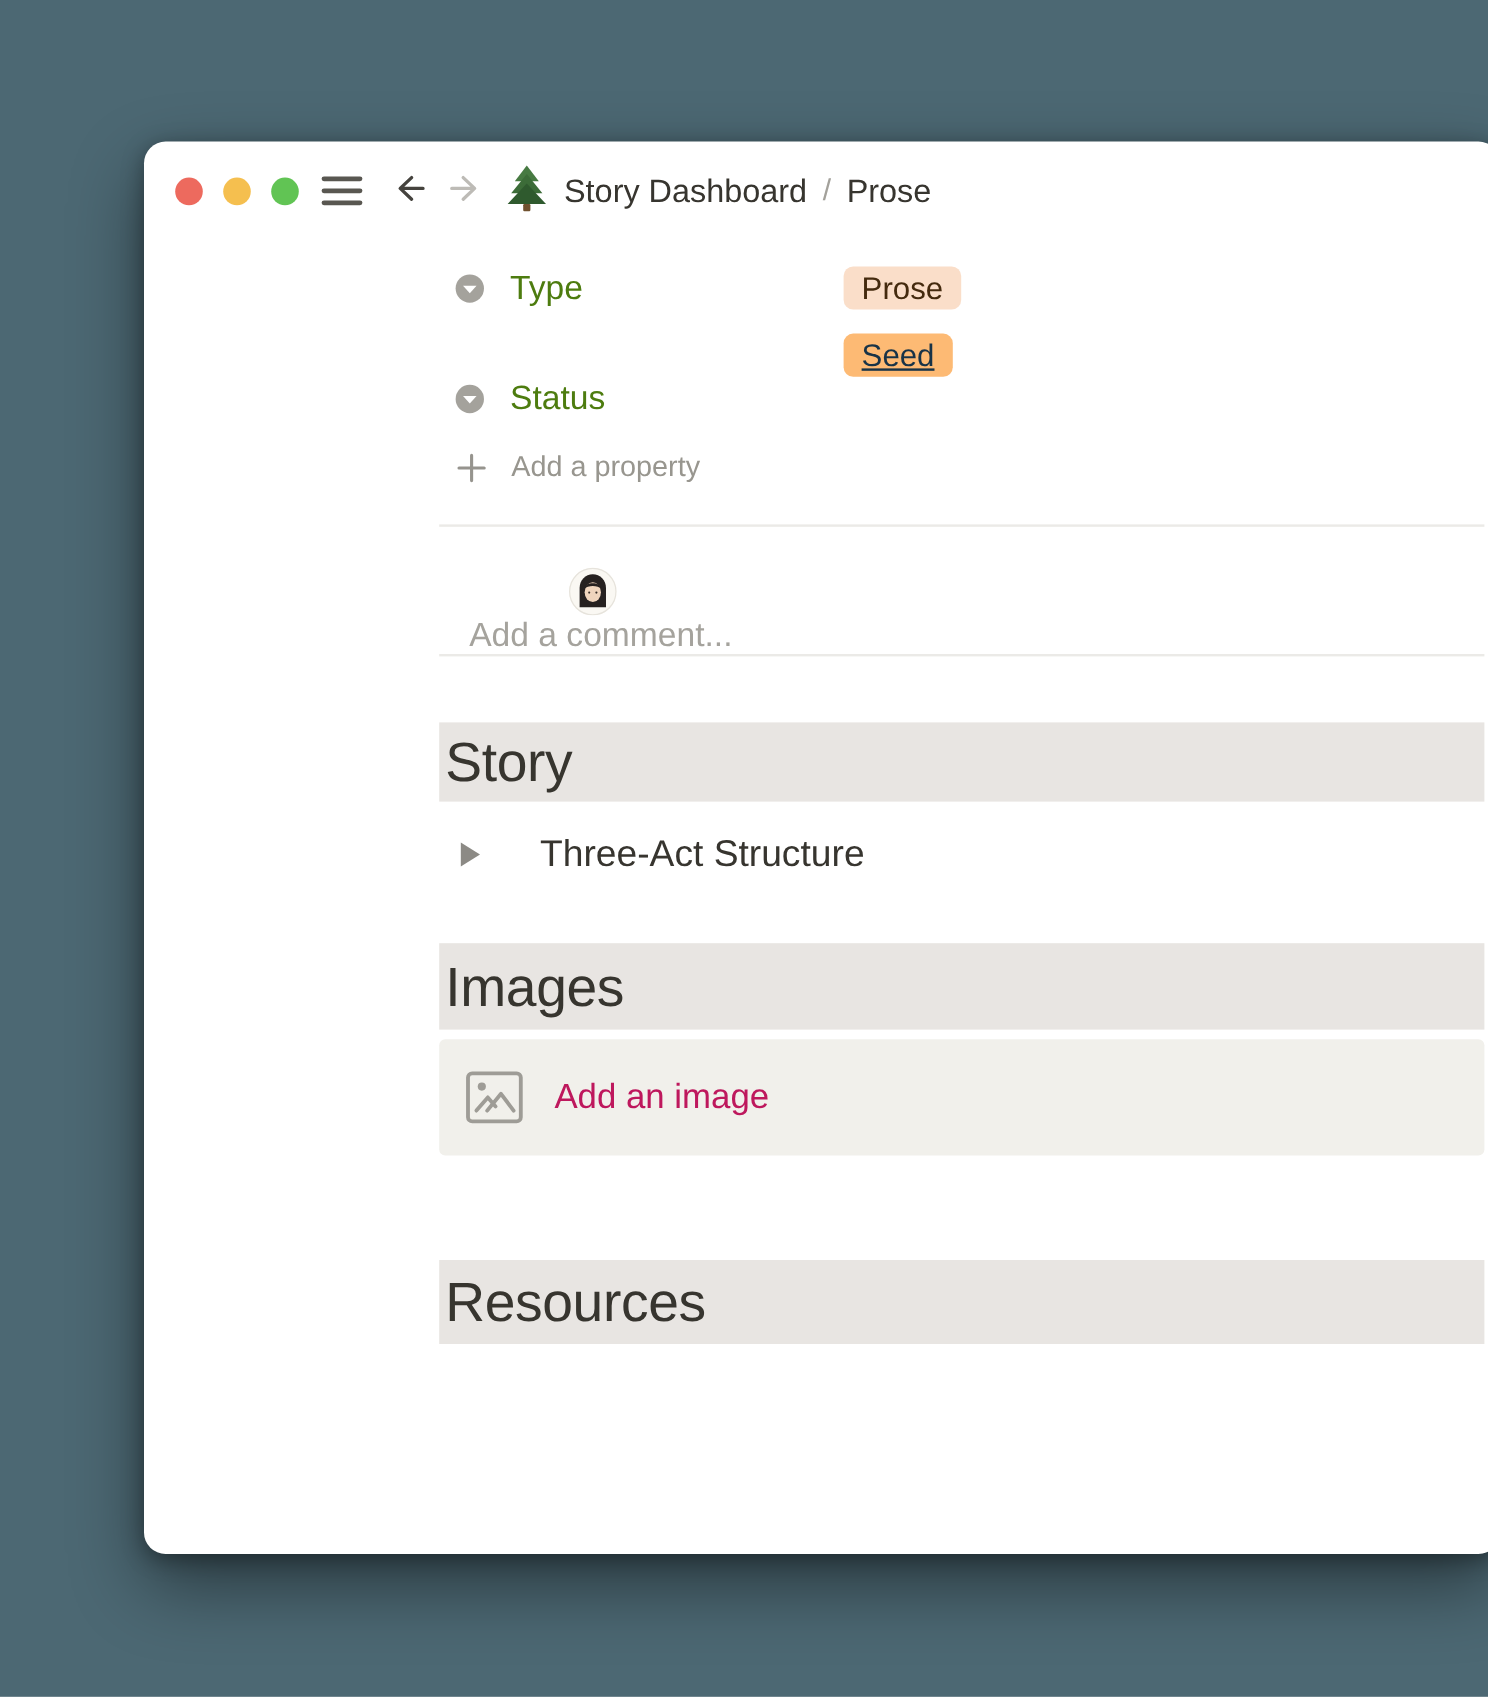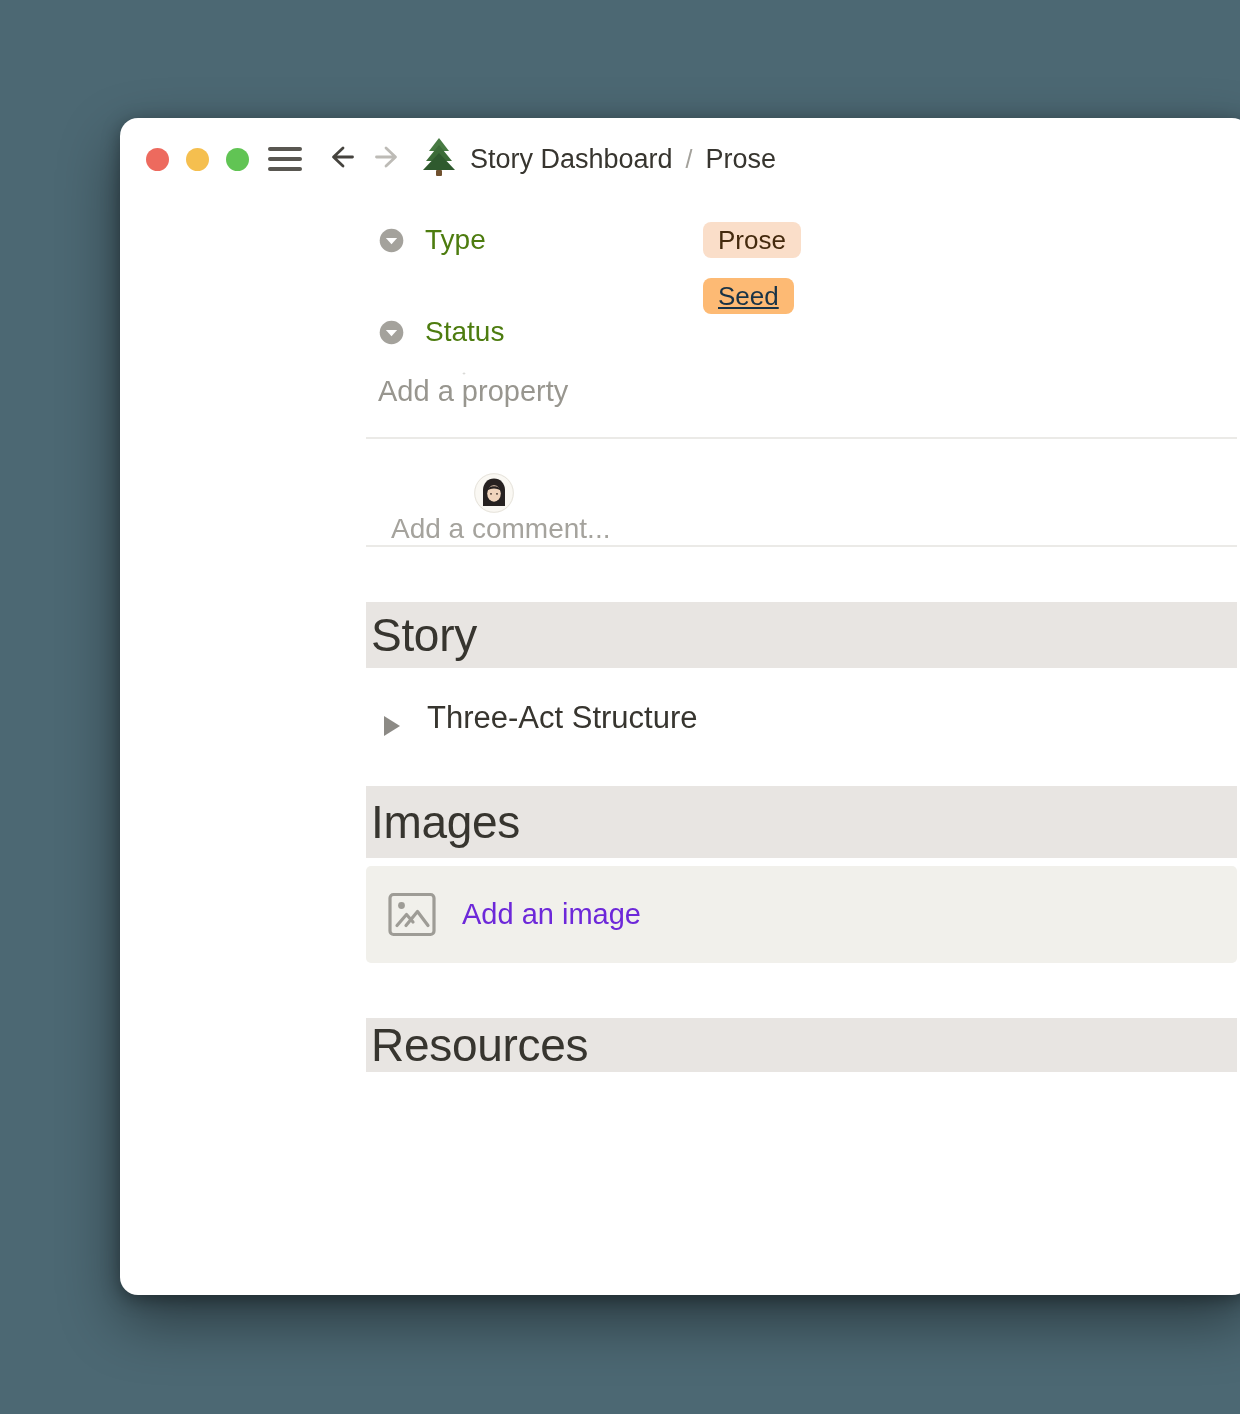--- a/index.html
+++ b/index.html
@@ -27,50 +27,50 @@
   .prop-row{position:absolute;left:258px;display:flex;align-items:center;height:36px;cursor:pointer;}
   #prop-type{top:104px;}
   #prop-status{top:178px;margin-top:18px;}
   .prop-icon svg{width:27px;height:27px;display:block;}
   .prop-label{margin-left:20px;font-size:28px;color:#4d7c0f;}
   .prop-tag{position:absolute;left:583px;height:36px;line-height:37px;padding:0 15px;border-radius:8px;
             font-size:26px;cursor:pointer;}
   #tag-type{top:104px;background:#FADEC9;color:#442A0E;}
   #tag-status{top:160px;background:#fdba74;color:#183347;text-decoration:underline;}
   .add-prop{position:absolute;left:258px;top:254px;height:36px;display:flex;align-items:center;
-            color:#98968F;font-size:29px;cursor:pointer;flex-direction:column;}
+            color:#98968F;font-size:24px;cursor:pointer;}
   .add-prop svg{margin-right:18px;display:block;}
 
   .divider{position:absolute;left:246px;width:871px;height:2px;background:#EBEAE7;}
   #div1{top:319px}#div2{top:427px}
 
   
   .comment-row{position:absolute;left:257px;top:355px;height:40px;display:flex;align-items:center;cursor:text;flex-direction:column;}
   .avatar svg{width:40px;height:40px;display:block;}
   .comment-ph{margin-left:14px;font-size:28px;color:#A5A39D;}
 
   
   .band{position:absolute;left:246px;width:871px;background:#E8E5E2;display:flex;align-items:center;cursor:text;}
   .band-title{font-size:46px;font-weight:400;color:#37352F;padding-left:5px;letter-spacing:-0.3px;text-align:center;}
   #band-story{top:484px;height:66px;}
   #band-images{top:668px;height:72px;}
-  #band-resources{top:900px;height:54px;}
+  #band-resources{top:932px;height:70px;}
 
   
-  .toggle-row{position:absolute;left:264px;top:570px;height:48px;display:flex;align-items:flex-end;cursor:pointer;}
+  .toggle-row{position:absolute;left:264px;top:570px;height:48px;display:flex;align-items:center;cursor:pointer;gap:23px;}
   .toggle-tri{width:0;height:0;border-left:16px solid #8C8A85;border-top:10px solid transparent;border-bottom:10px solid transparent;}
   .toggle-label{margin-left:27px;font-size:31px;color:#37352F;}
 
   
   .ph-block{position:absolute;left:246px;width:871px;background:#F1F0EB;border-radius:5px;
             display:flex;align-items:center;padding-left:22px;box-sizing:border-box;cursor:pointer;}
   #ph-image{top:748px;height:97px;}
   #ph-bookmark{top:982px;height:94px;}
   .ph-icon svg{display:block;}
-  .ph-label{margin-left:26px;font-size:29px;color:#6d28d9;}
+  .ph-label{margin-left:26px;font-size:29px;color:#be185d;}
 </style>
 </head>
 <body>
 
 <div class="canvas">
   <div class="window">
 
     <div class="titlebar">
       <div class="traffic">
         <span class="dot red"></span>

